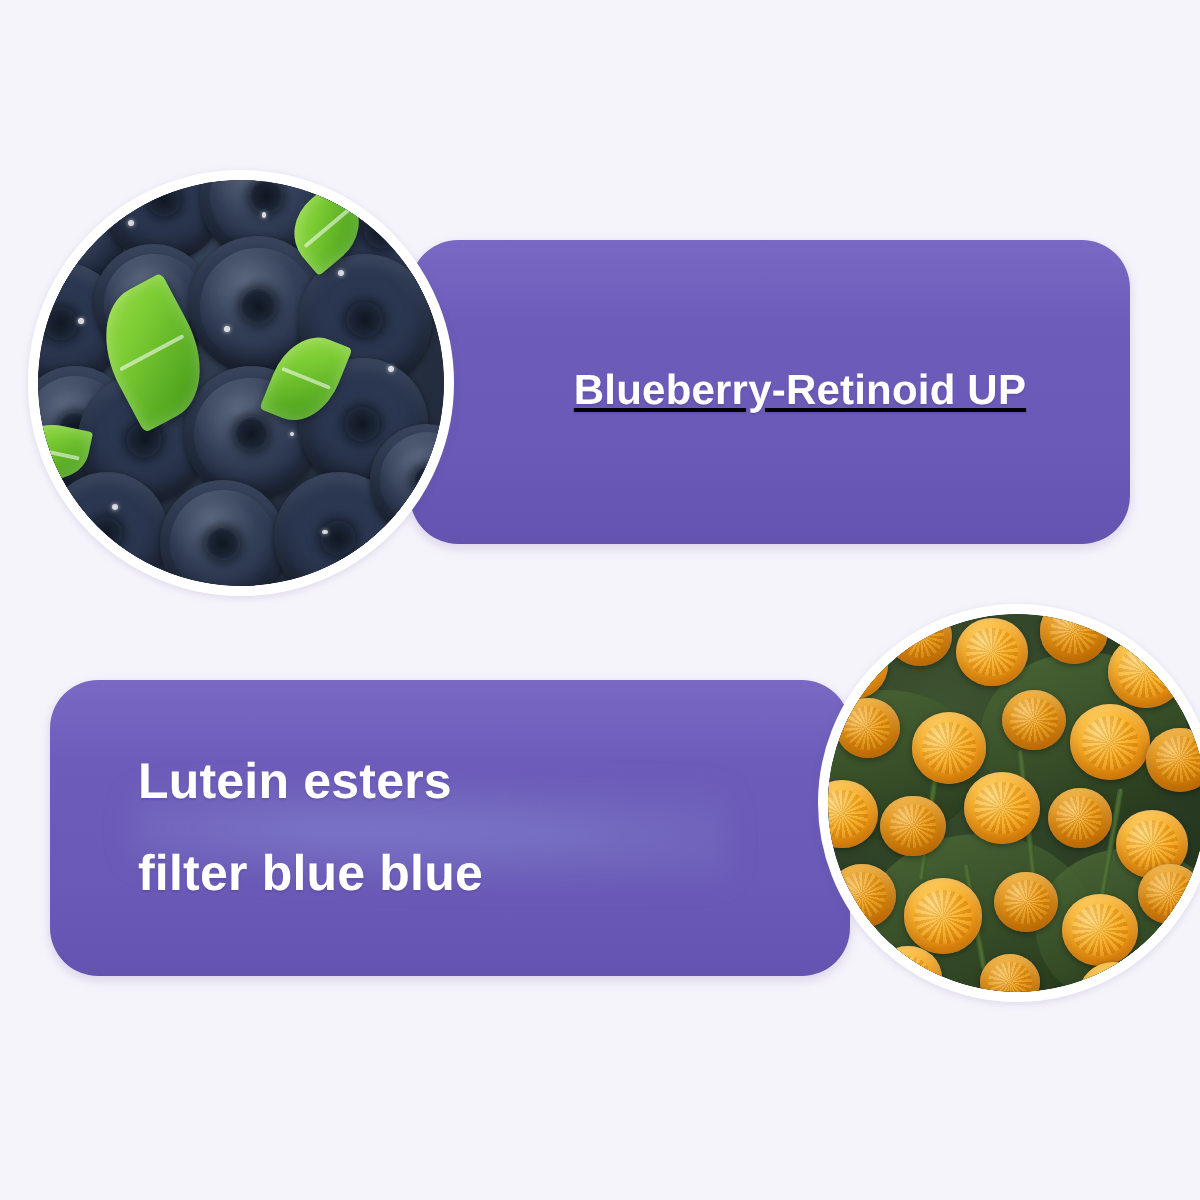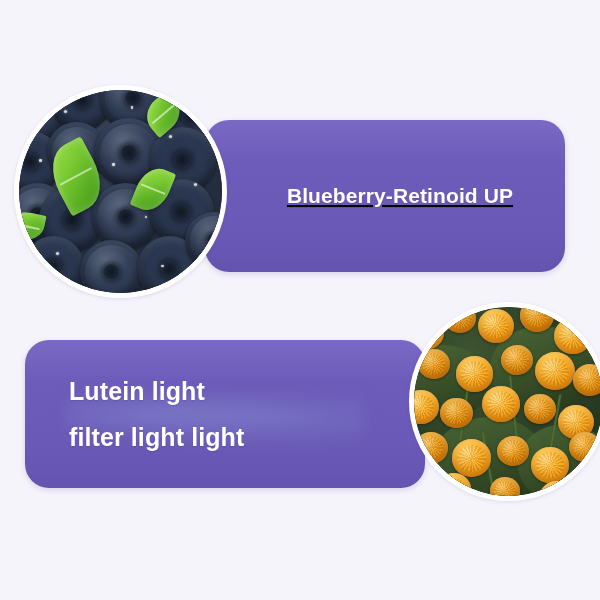--- a/index.html
+++ b/index.html
@@ -283,22 +283,22 @@
         <div class="vein"></div>
       </div>
       <div class="leaf" style="left:-6%;top:60%;width:18%;height:14%;transform:rotate(12deg);">
         <div class="vein"></div>
       </div>
     </div>
   </div>
 
   <div class="card" id="card-lutein">
     <div class="card-text">
-      <div>Lutein light</div>
-      <div>filter light light</div>
+      <div>Lutein esters</div>
+      <div>filter blue blue</div>
     </div>
   </div>
 
   <div class="photo-circle" id="photo-marigold">
     <div class="photo-inner">
       <div class="marigold-bg"></div>
 
       <div class="foliage" style="left:-10%;top:20%;width:50%;height:40%;"></div>
       <div class="foliage" style="left:40%;top:10%;width:55%;height:45%;"></div>
       <div class="foliage" style="left:10%;top:58%;width:60%;height:46%;"></div>

